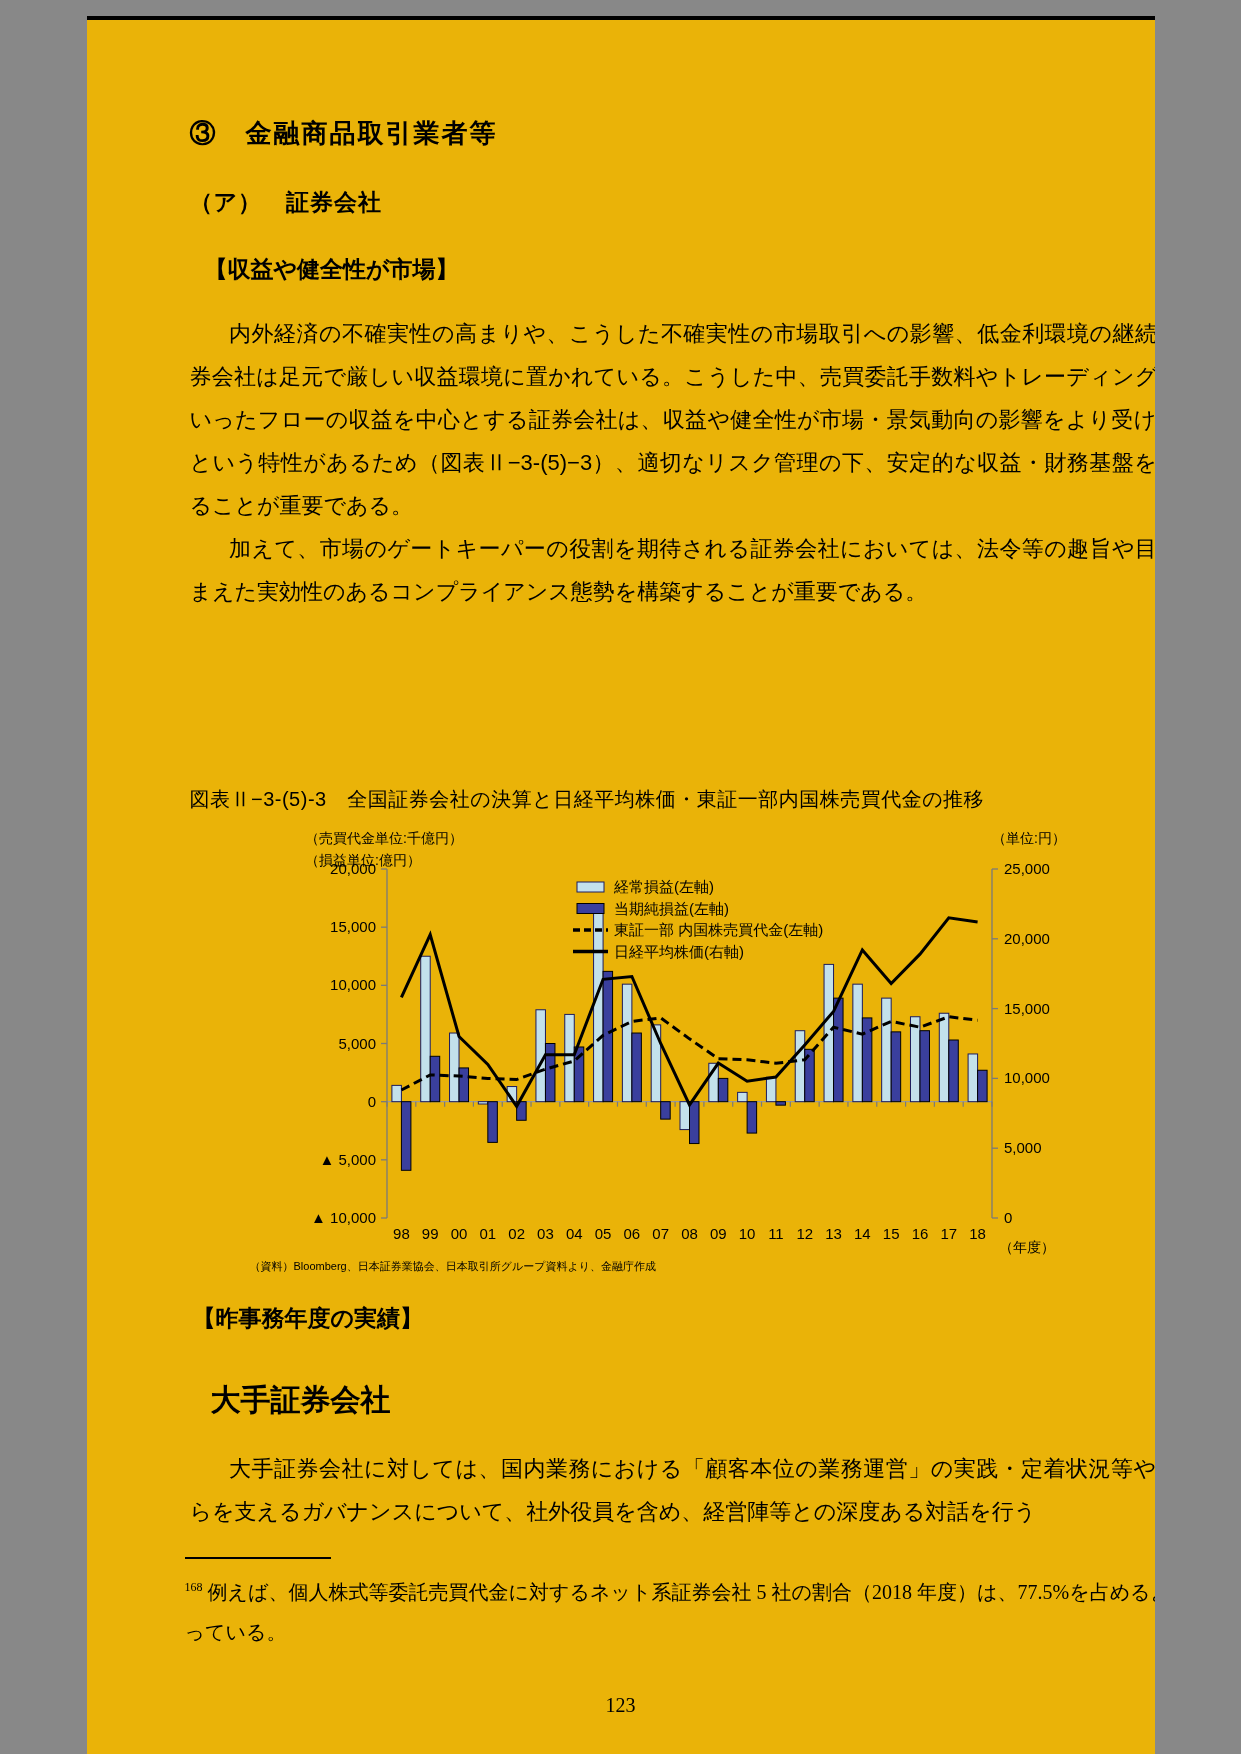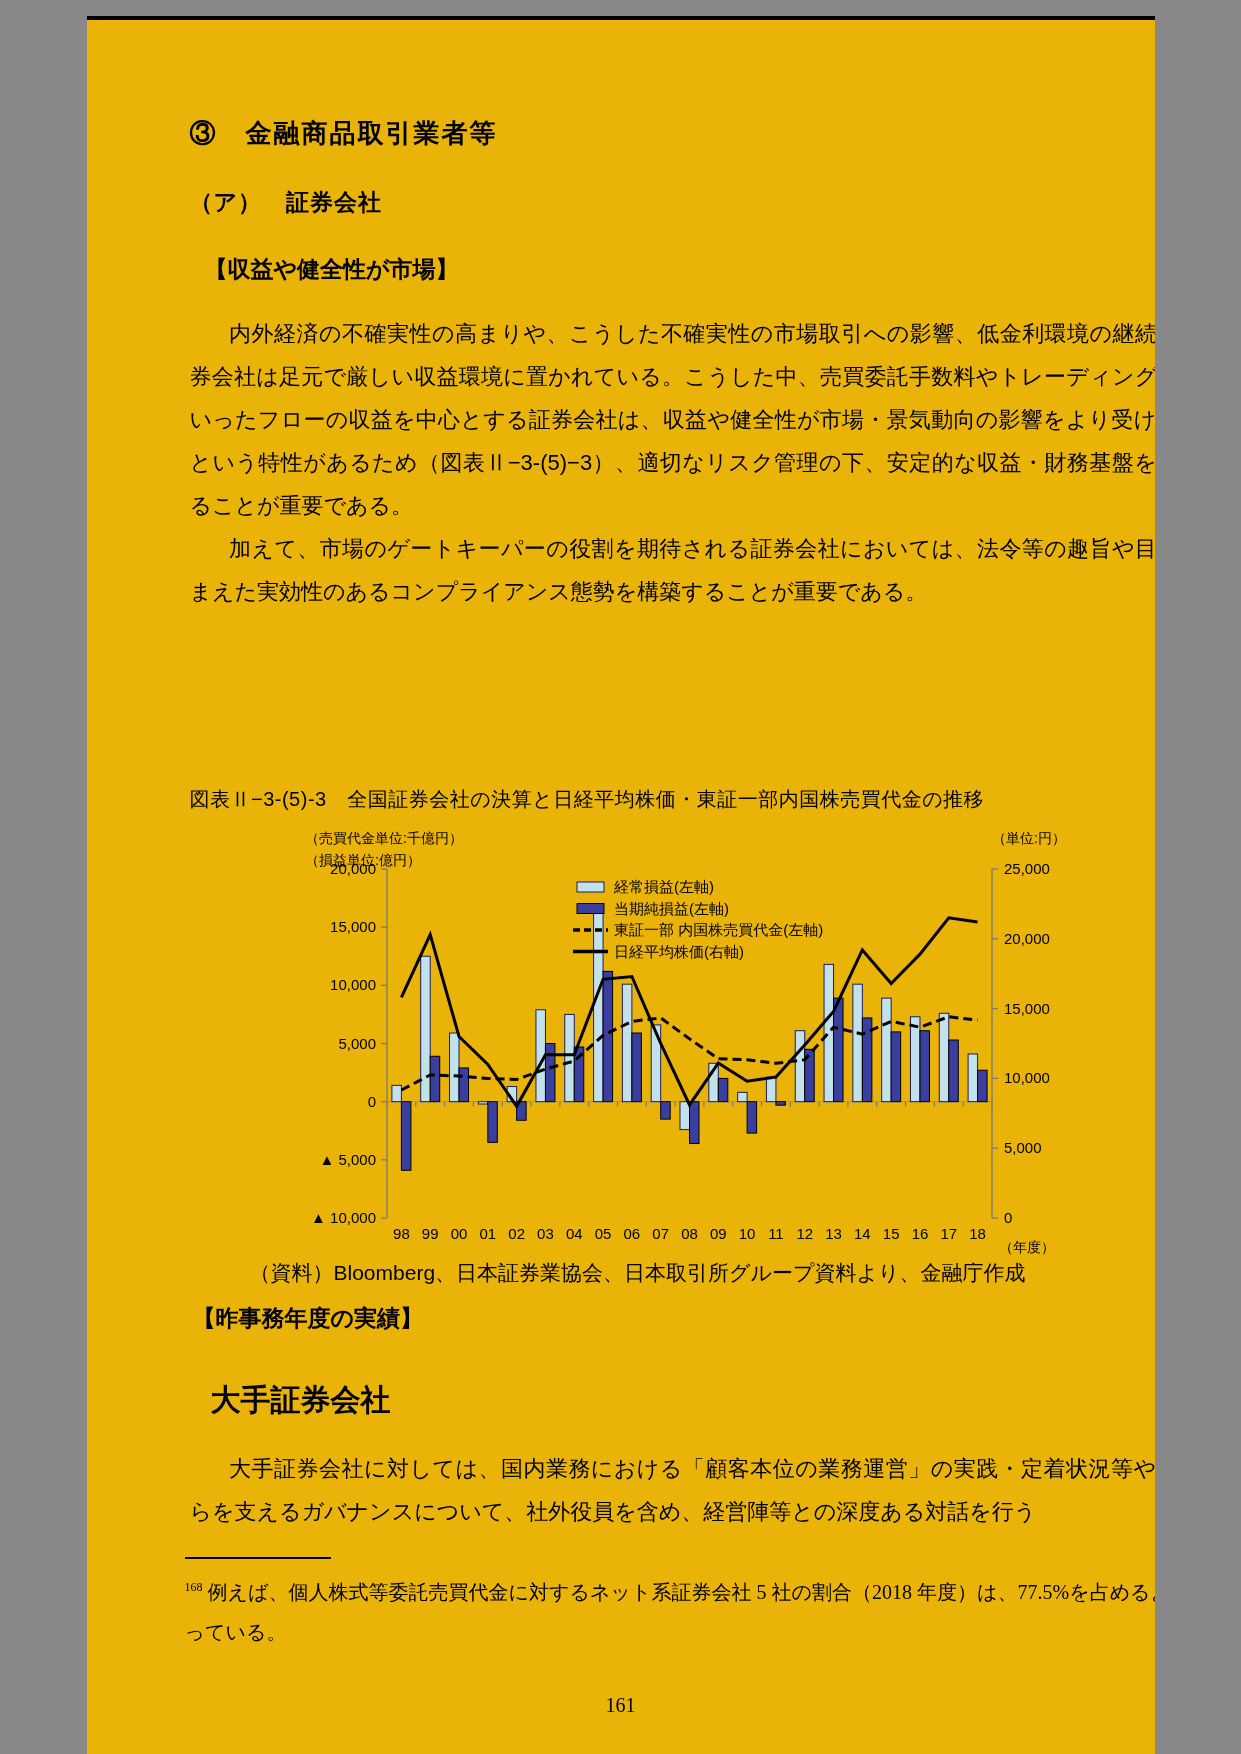--- a/index.html
+++ b/index.html
@@ -11,21 +11,21 @@
   .h3{position:absolute;left:118px;top:238px;font-size:23px;font-weight:bold;}
   .body-text{position:absolute;left:103px;top:296px;width:1035px;font-size:22px;
              line-height:43px;text-align:justify;}
   .body-text p{margin:0;text-indent:1.8em;}
   .body-text sup{font-size:13px;line-height:0;}
   .fig-title{position:absolute;left:103px;top:770px;width:900px;
              font-size:20px;letter-spacing:0.5px;}
   .chart-wrap{position:absolute;left:160px;top:808px;width:960px;height:445px;}
   svg text{font-family:"Liberation Sans",sans-serif;fill:#000;}
   .unit{font-size:14px;}
-  .source{position:absolute;left:163px;top:1243px;font-size:21px;}
+  .source{position:absolute;left:163px;top:1243px;font-size:11px;}
   .h3b{position:absolute;left:106px;top:1287px;font-size:23px;font-weight:bold;}
   .h4{position:absolute;left:124px;top:1364px;font-size:30px;font-weight:bold;}
   .body-text.closing{top:1431px;}
   .fn-rule{position:absolute;left:98px;top:1541px;width:146px;border-top:2px solid #000;}
   .footnote{position:absolute;left:98px;top:1556px;width:1048px;
             font-family:"Liberation Serif","DejaVu Serif",serif;font-size:20px;
             line-height:40px;text-align:justify;}
   .footnote sup{font-size:12px;line-height:0;}
   .page-num{position:absolute;left:0;top:1678px;width:100%;text-align:center;
             font-family:"Liberation Serif","DejaVu Serif",serif;font-size:20px;}
@@ -193,14 +193,14 @@
   <div class="h3b">【昨事務年度の実績】</div>
   <div class="h4">大手証券会社</div>
 
   <div class="body-text closing">
     <p>大手証券会社に対しては、国内業務における「顧客本位の業務運営」の実践・定着状況等や、それらを支えるガバナンスについて、社外役員を含め、経営陣等との深度ある対話を行う</p>
   </div>
 
   <div class="fn-rule"></div>
   <div class="footnote"><sup>168</sup> <span>例えば、個人株式等委託売買代金に対するネット系証券会社 5 社の割合（2018 年度）は、77.5%を占めるようになっている。</span></div>
 
-  <div class="page-num">161</div>
+  <div class="page-num">123</div>
 </div>
 
 </body></html>

